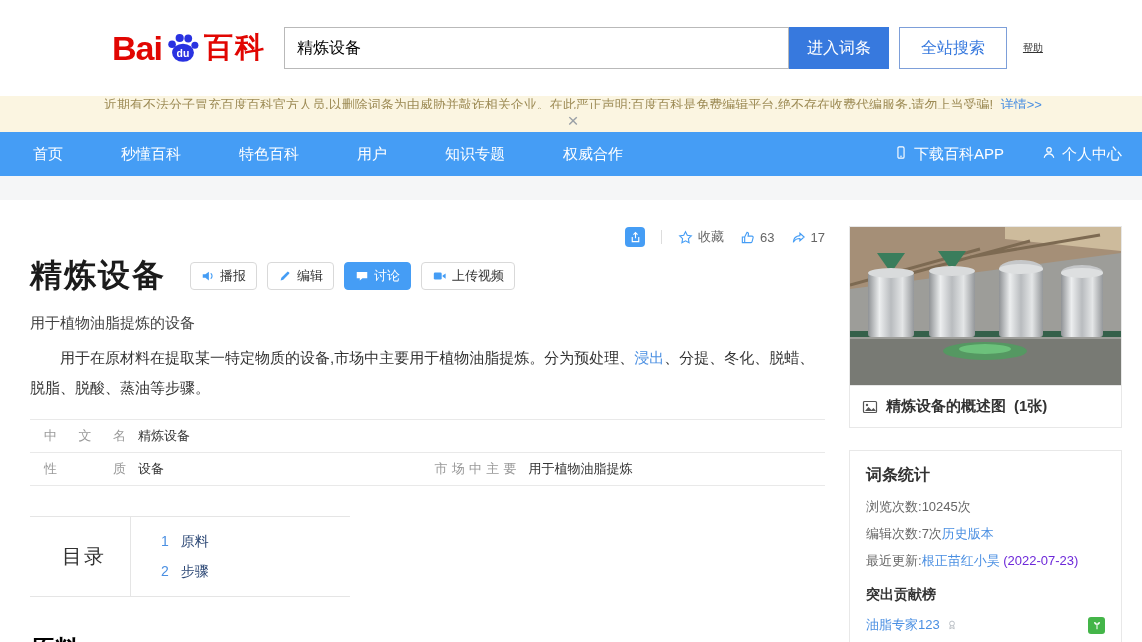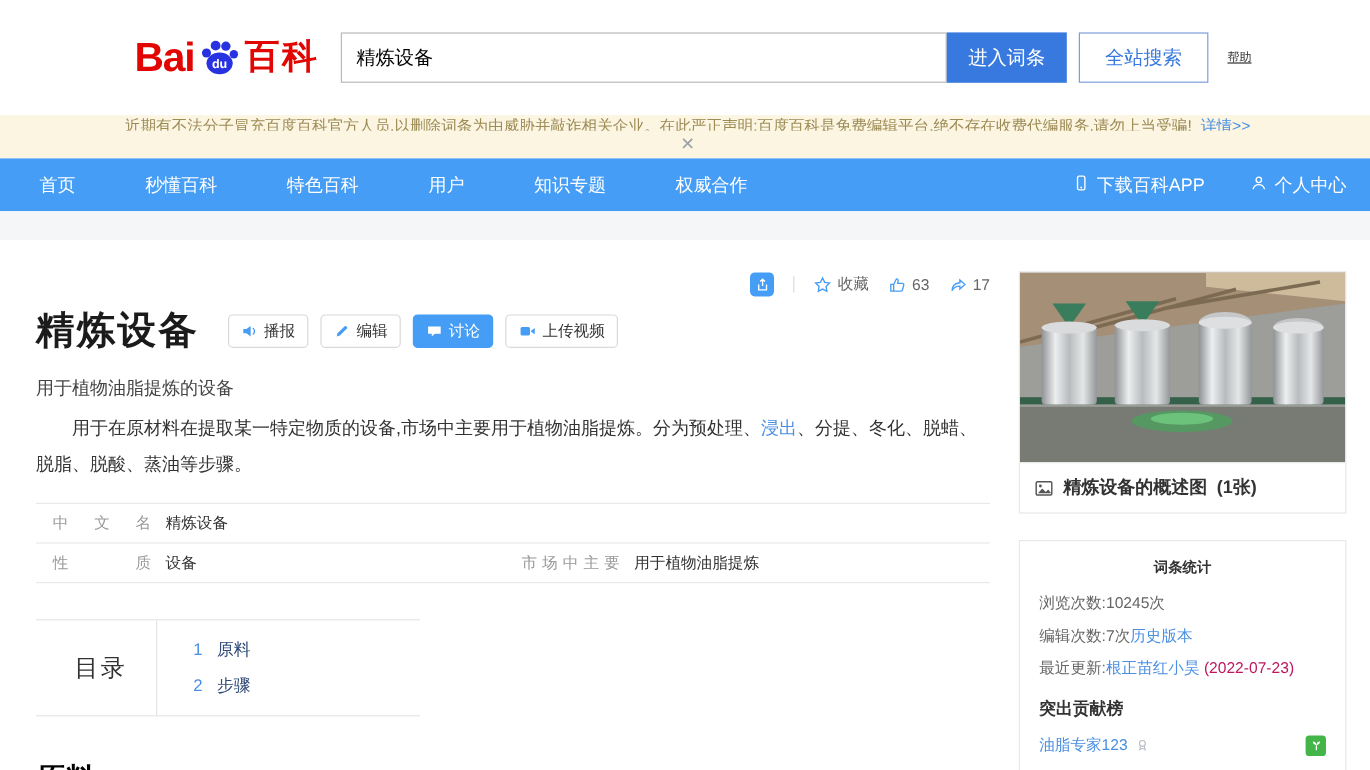--- a/index.html
+++ b/index.html
@@ -88,24 +88,24 @@
 
   
   .photo-card { margin-top:26px; border:1px solid #e8e8e8; background:#fff; }
   .photo { display:block; width:100%; height:158px; cursor:pointer; }
   .photo-caption { display:flex; align-items:center; gap:8px; padding:11px 12px;
     font-size:15px; font-weight:bold; color:#333; border-top:1px solid #e8e8e8; cursor:pointer; }
   .photo-caption svg { color:#555; flex:none; }
 
   .stats-card { margin-top:22px; border:1px solid #e8e8e8; padding:14px 16px 12px;
     font-size:13px; color:#666; background:#fff; }
-  .stats-title { font-size:12px; font-weight:bold; color:#333; margin-bottom:12px;text-align:center; }
+  .stats-title { font-size:16px; font-weight:bold; color:#333; margin-bottom:12px; }
   .stat-line { margin-bottom:9px; }
   .stat-link { color:#4a8fe2; text-decoration:none; cursor:pointer; }
-  .stat-date { color:#be185d; }
+  .stat-date { color:#6d28d9; }
   .contrib-title { font-size:14px; font-weight:bold; color:#333; margin:16px 0 12px; }
   .contrib-row { display:flex; align-items:center; }
   .contrib-name { color:#4a8fe2; text-decoration:none; cursor:pointer; }
   .medal { margin-left:6px; color:#b9bec4; display:flex; }
   .green-badge { margin-left:auto; width:17px; height:17px; background:#44b549; border-radius:3px;
     display:flex; align-items:center; justify-content:center; cursor:pointer; }
 </style>
 </head>
 <body>
 

